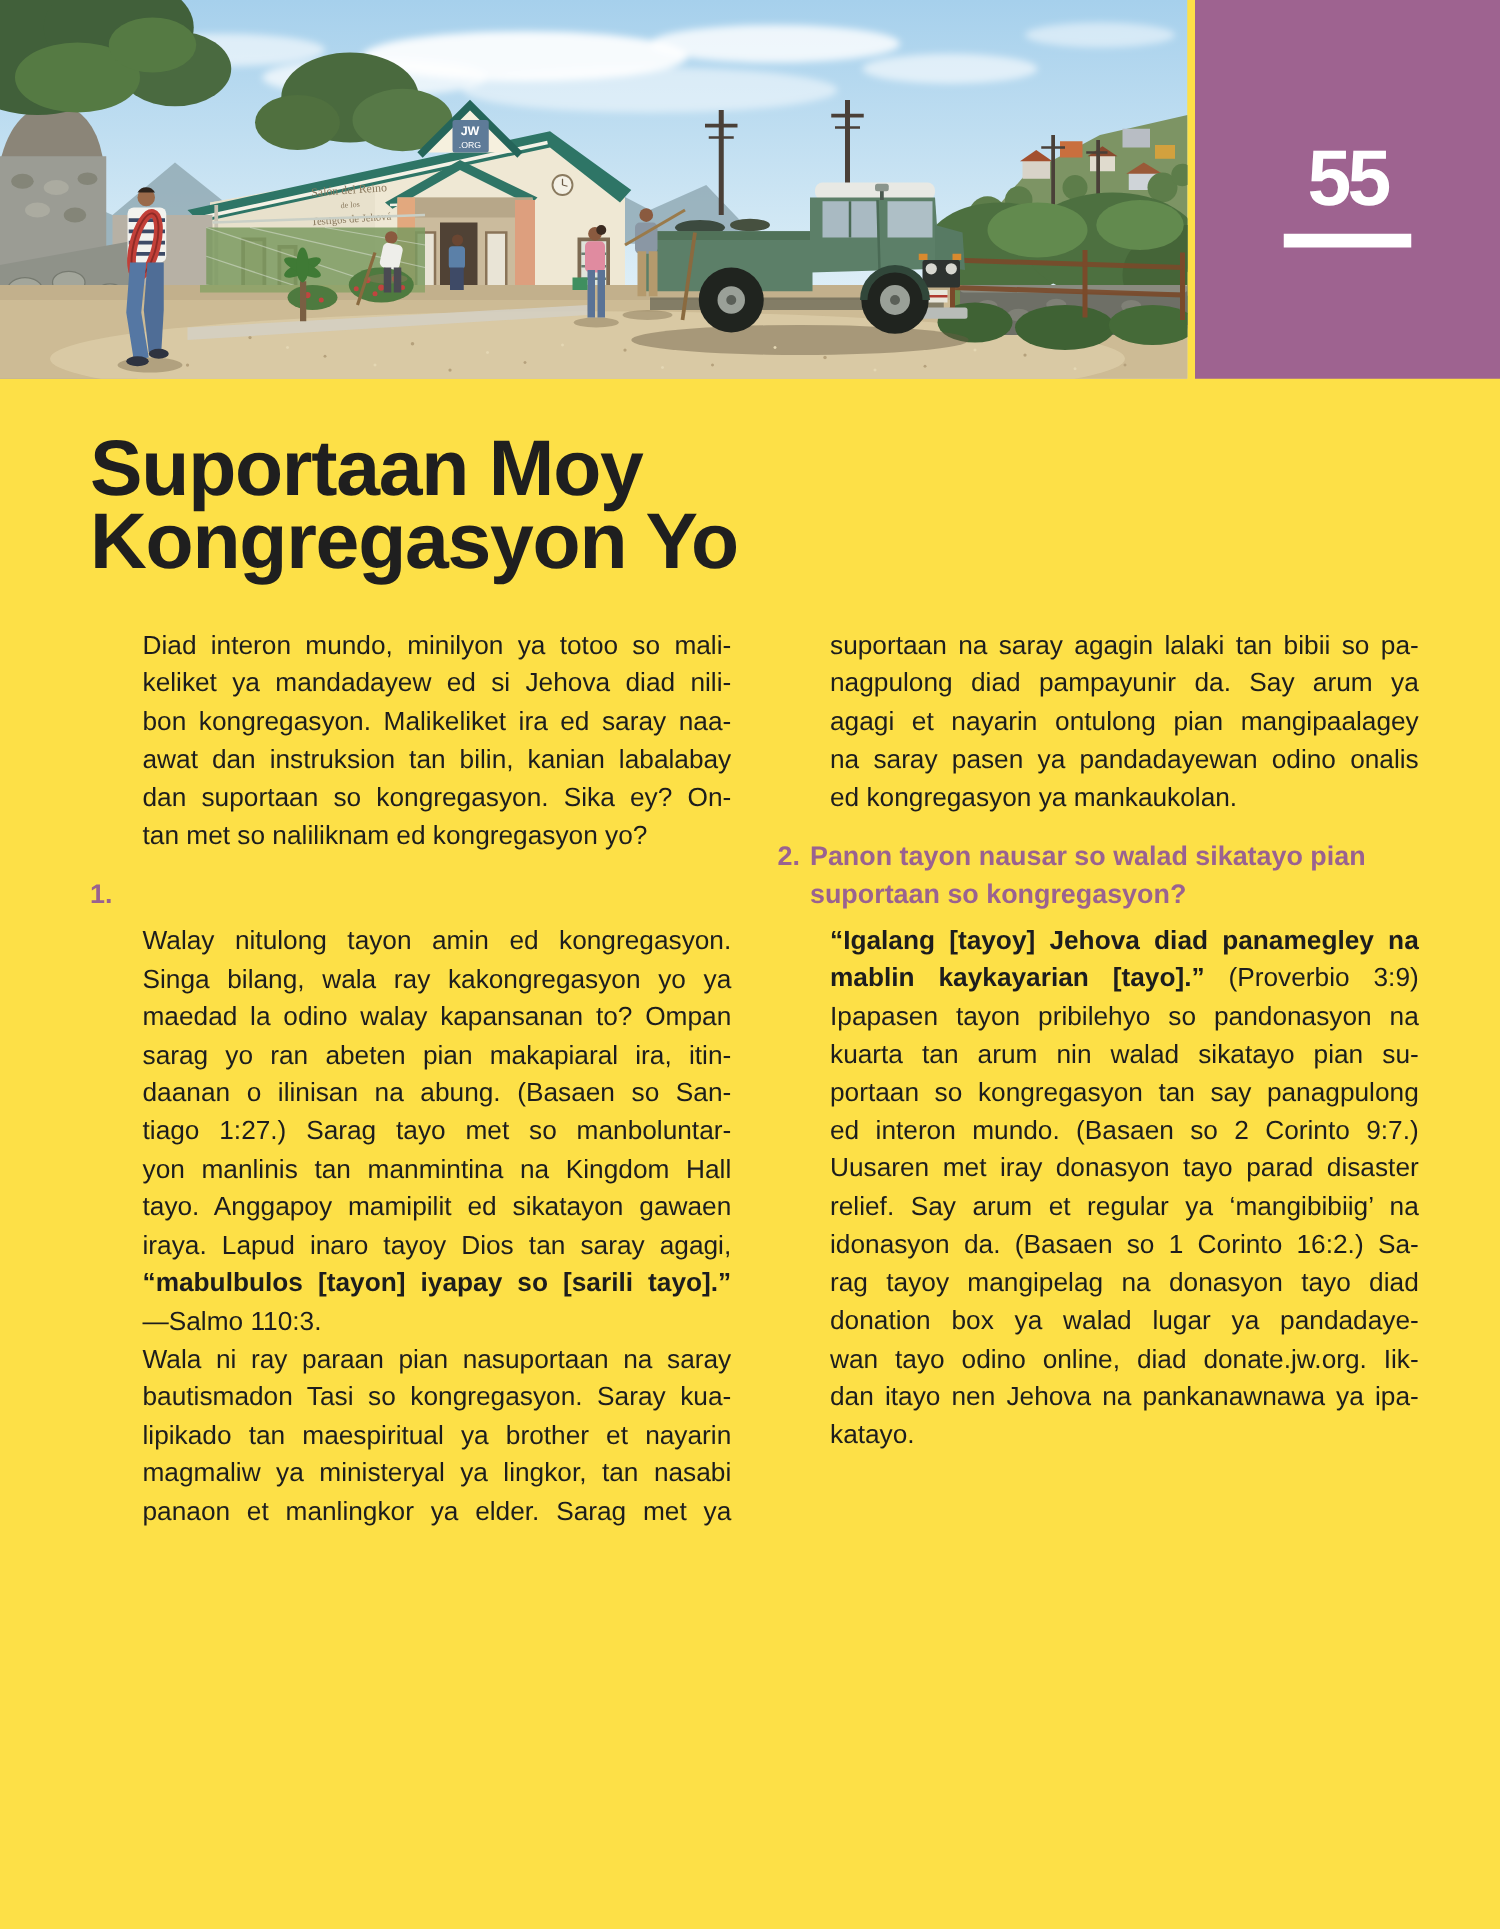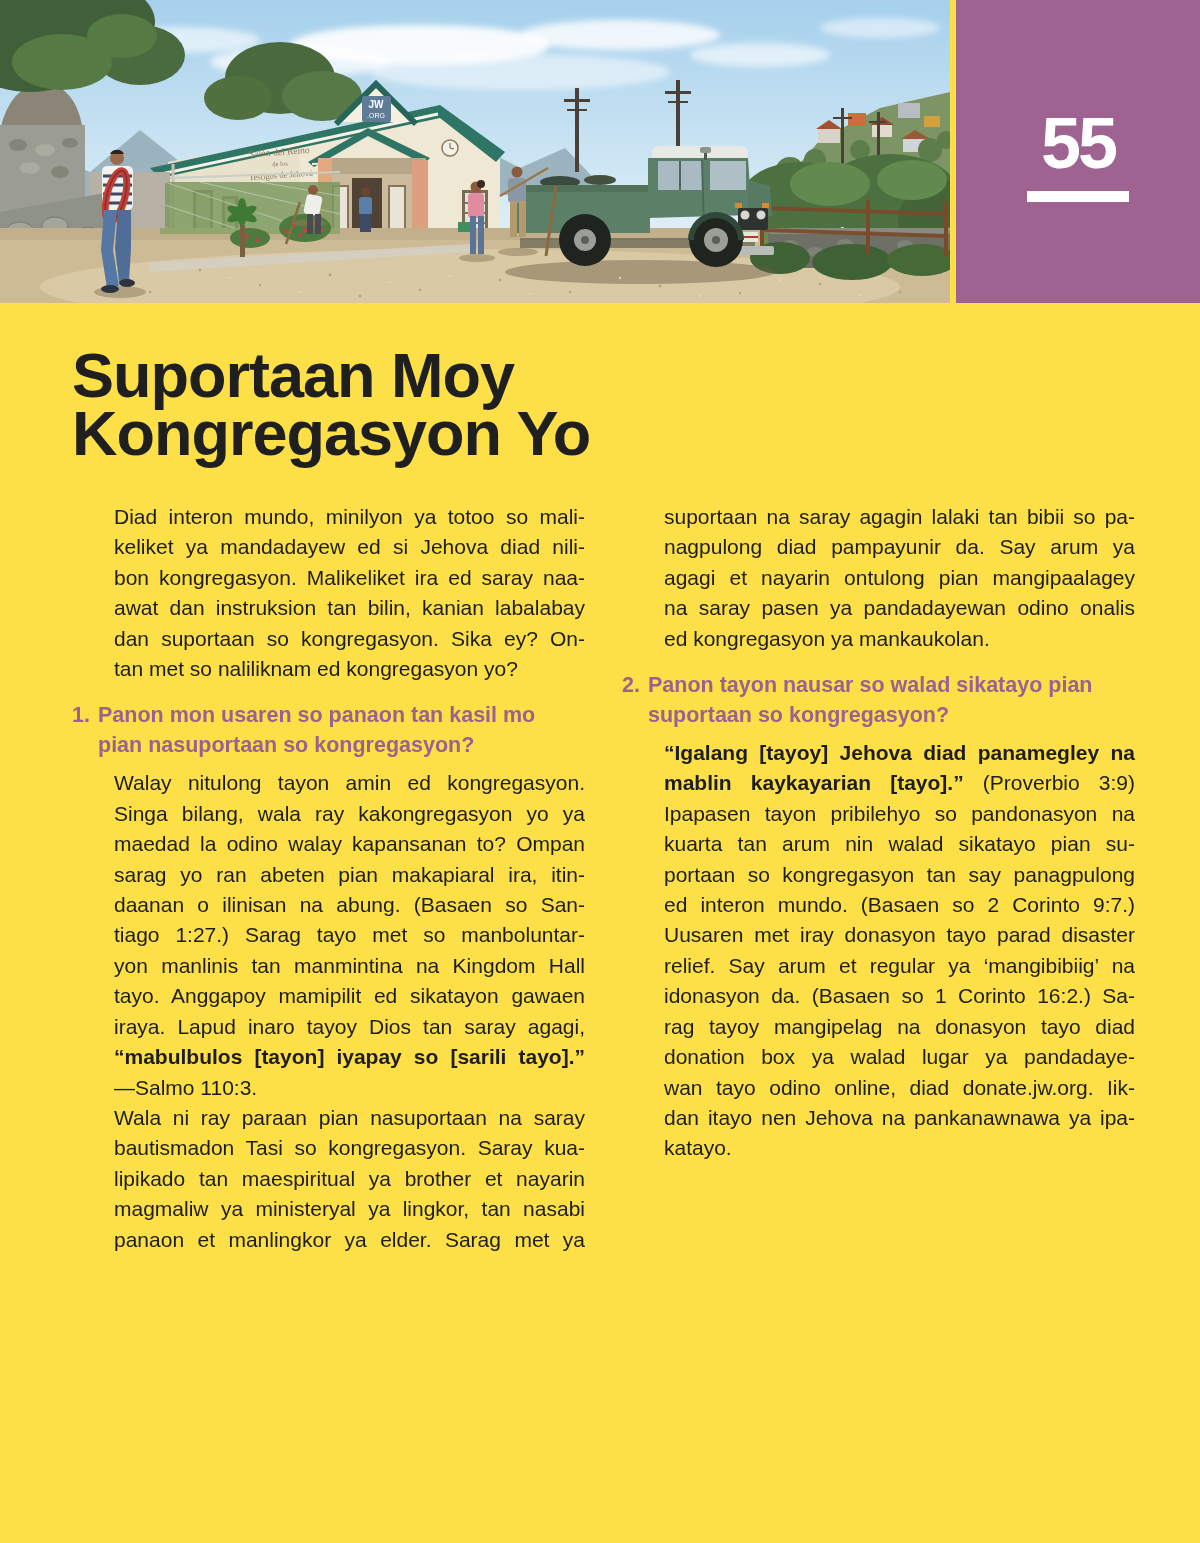--- a/index.html
+++ b/index.html
@@ -9,21 +9,21 @@
   }
 
   
   .photo { position:absolute; left:0; top:0; width:950px; height:303px; }
   .photo svg { display:block; width:950px; height:303px; }
   .badge {
     position:absolute; left:956px; top:0; width:244px; height:303px;
     display:flex; flex-direction:column; align-items:center; justify-content:center;
   }
   .badge-number {
-    color:#ffffff; font-size:72px; font-weight:bold; line-height:1;
+    color:#ffffff; font-size:63px; font-weight:bold; line-height:1;
     letter-spacing:-3px; margin-top:6px;
   }
   .badge-rule { width:102px; height:11px; background:#ffffff; margin-top:12px; }
 
   
   .title {
     position:absolute; left:72px; top:346px;
     font-size:63px; line-height:58px; font-weight:bold; color:#1f1f1f;
     letter-spacing:-1px;
   }
@@ -413,24 +413,20 @@
       <div class="para">
         <div class="jline">Diad interon mundo, minilyon ya totoo so mali-</div>
         <div class="jline">keliket ya mandadayew ed si Jehova diad nili-</div>
         <div class="jline">bon kongregasyon. Malikeliket ira ed saray naa-</div>
         <div class="jline">awat dan instruksion tan bilin, kanian labalabay</div>
         <div class="jline">dan suportaan so kongregasyon. Sika ey? On-</div>
         <div class="jline lastline">tan met so naliliknam ed kongregasyon yo?</div>
       </div>
       <div class="qheading" style="color: rgb(154, 98, 144);">
         <span class="qnum">1.</span>
-        <div>
-          <div>Panon mon usaren so panaon tan kasil mo</div>
-          <div>pian nasuportaan so kongregasyon?</div>
-        </div>
       </div>
       <div class="para">
         <div class="jline">Walay nitulong tayon amin ed kongregasyon.</div>
         <div class="jline">Singa bilang, wala ray kakongregasyon yo ya</div>
         <div class="jline">maedad la odino walay kapansanan to? Ompan</div>
         <div class="jline">sarag yo ran abeten pian makapiaral ira, itin-</div>
         <div class="jline">daanan o ilinisan na abung. (Basaen so San-</div>
         <div class="jline">tiago 1:27.) Sarag tayo met so manboluntar-</div>
         <div class="jline">yon manlinis tan manmintina na Kingdom Hall</div>
         <div class="jline">tayo. Anggapoy mamipilit ed sikatayon gawaen</div>

